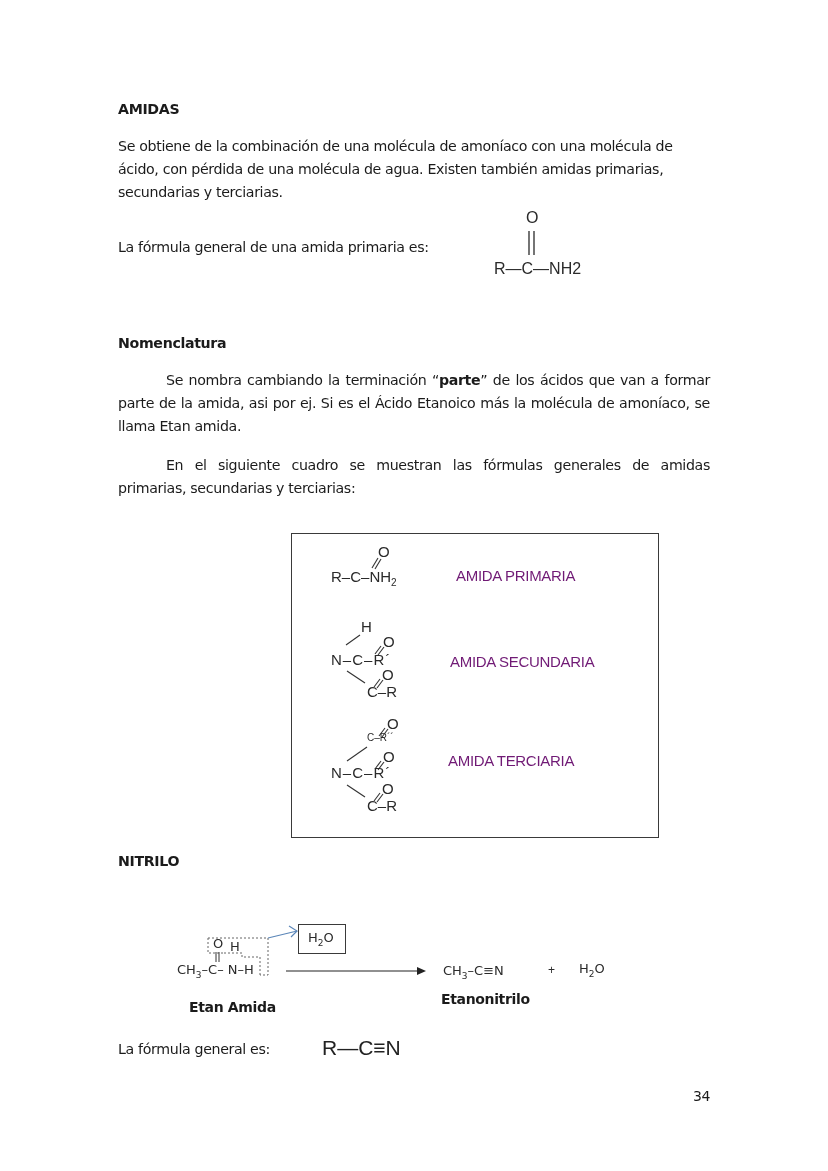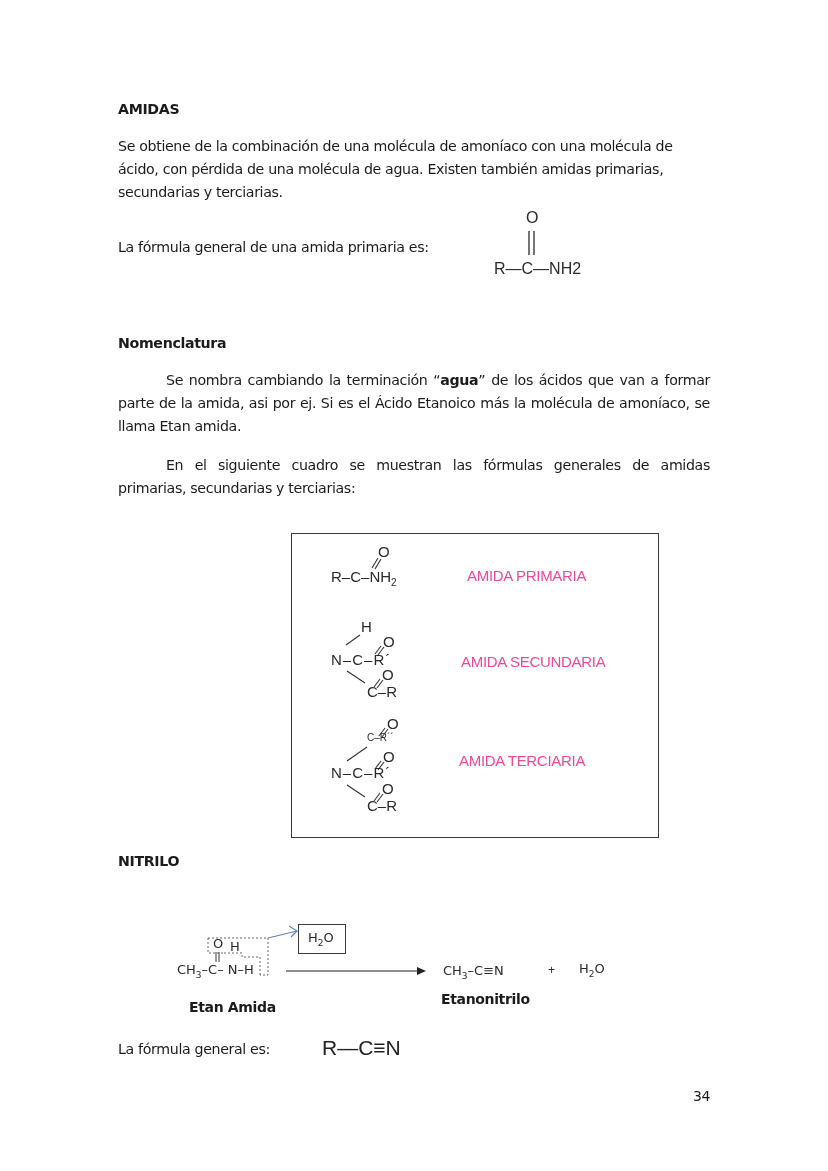--- a/index.html
+++ b/index.html
@@ -6,21 +6,21 @@
   body { width:828px; height:1171px; position:relative; overflow:hidden;
          font-family:"Liberation Sans", sans-serif; color:#1a1a1a; }
   .page { position:absolute; left:0; top:0; width:828px; height:882px; }
   .txt { position:absolute; font-family:"DejaVu Sans", sans-serif; font-size:14.2px; line-height:23px;
          letter-spacing:-0.35px; color:#1b1b1b; }
   .b { font-weight:bold; }
   .just { text-align:justify; text-align-last:left; }
   .chem { position:absolute; font-family:"Liberation Sans", sans-serif; color:#2a2a2a; }
   .box { position:absolute; border:1.5px solid #3a3a3a; }
   svg { position:absolute; overflow:visible; }
-  .lbl { position:absolute; font-family:"Liberation Sans", sans-serif; font-size:15px; color:#ec4899; letter-spacing:-0.3px;margin-left:11px; }
+  .lbl { position:absolute; font-family:"Liberation Sans", sans-serif; font-size:15px; color:#701a75; letter-spacing:-0.3px; }
 </style>
 </head>
 <body>
 
 <div class="page">
 
   <div class="txt b" style="left:118px; top:98px;">AMIDAS</div>
 
   <div class="txt" style="left:118px; top:135px;">Se obtiene de la combinación de una molécula de amoníaco con una molécula de</div>
   <div class="txt" style="left:118px; top:158px;">ácido, con pérdida de una molécula de agua. Existen también amidas primarias,</div>
@@ -32,21 +32,21 @@
     <div class="chem" style="left:526px; top:209px; font-size:16px;">O</div>
     <svg width="10" height="24" style="left:527px; top:231px;">
       <line x1="2" y1="0" x2="2" y2="24" stroke="#2a2a2a" stroke-width="1.3"></line>
       <line x1="7" y1="0" x2="7" y2="24" stroke="#2a2a2a" stroke-width="1.3"></line>
     </svg>
     <div class="chem" style="left:494px; top:260px; font-size:16px;">R—C—NH2</div>
   </div>
 
   <div class="txt b" style="left:118px; top:332px;">Nomenclatura</div>
 
-  <div class="txt just" style="left:118px; top:369px; width:592px; text-indent:48px;"><span>Se nombra cambiando la terminación “</span><span class="b">agua</span><span>” de los ácidos que van a formar parte de la amida, asi por ej. Si es el Ácido Etanoico más la molécula de amoníaco, se llama  Etan amida.</span></div>
+  <div class="txt just" style="left:118px; top:369px; width:592px; text-indent:48px;"><span>Se nombra cambiando la terminación “</span><span class="b">parte</span><span>” de los ácidos que van a formar parte de la amida, asi por ej. Si es el Ácido Etanoico más la molécula de amoníaco, se llama  Etan amida.</span></div>
 
   <div class="txt just" style="left:118px; top:454px; width:592px; text-indent:48px;">En el siguiente cuadro se muestran las fórmulas generales de amidas primarias, secundarias y terciarias:</div>
 
   <div class="box" style="left:291px; top:533px; width:366px; height:303px;"></div>
 
   <div>
     <div class="chem" style="left:378px; top:543px; font-size:15px;">O</div>
     <svg width="12" height="12" style="left:370px; top:557px;">
       <line x1="2" y1="11" x2="8" y2="1" stroke="#333" stroke-width="1.1"></line>
       <line x1="5" y1="12" x2="11" y2="2" stroke="#333" stroke-width="1.1"></line>

